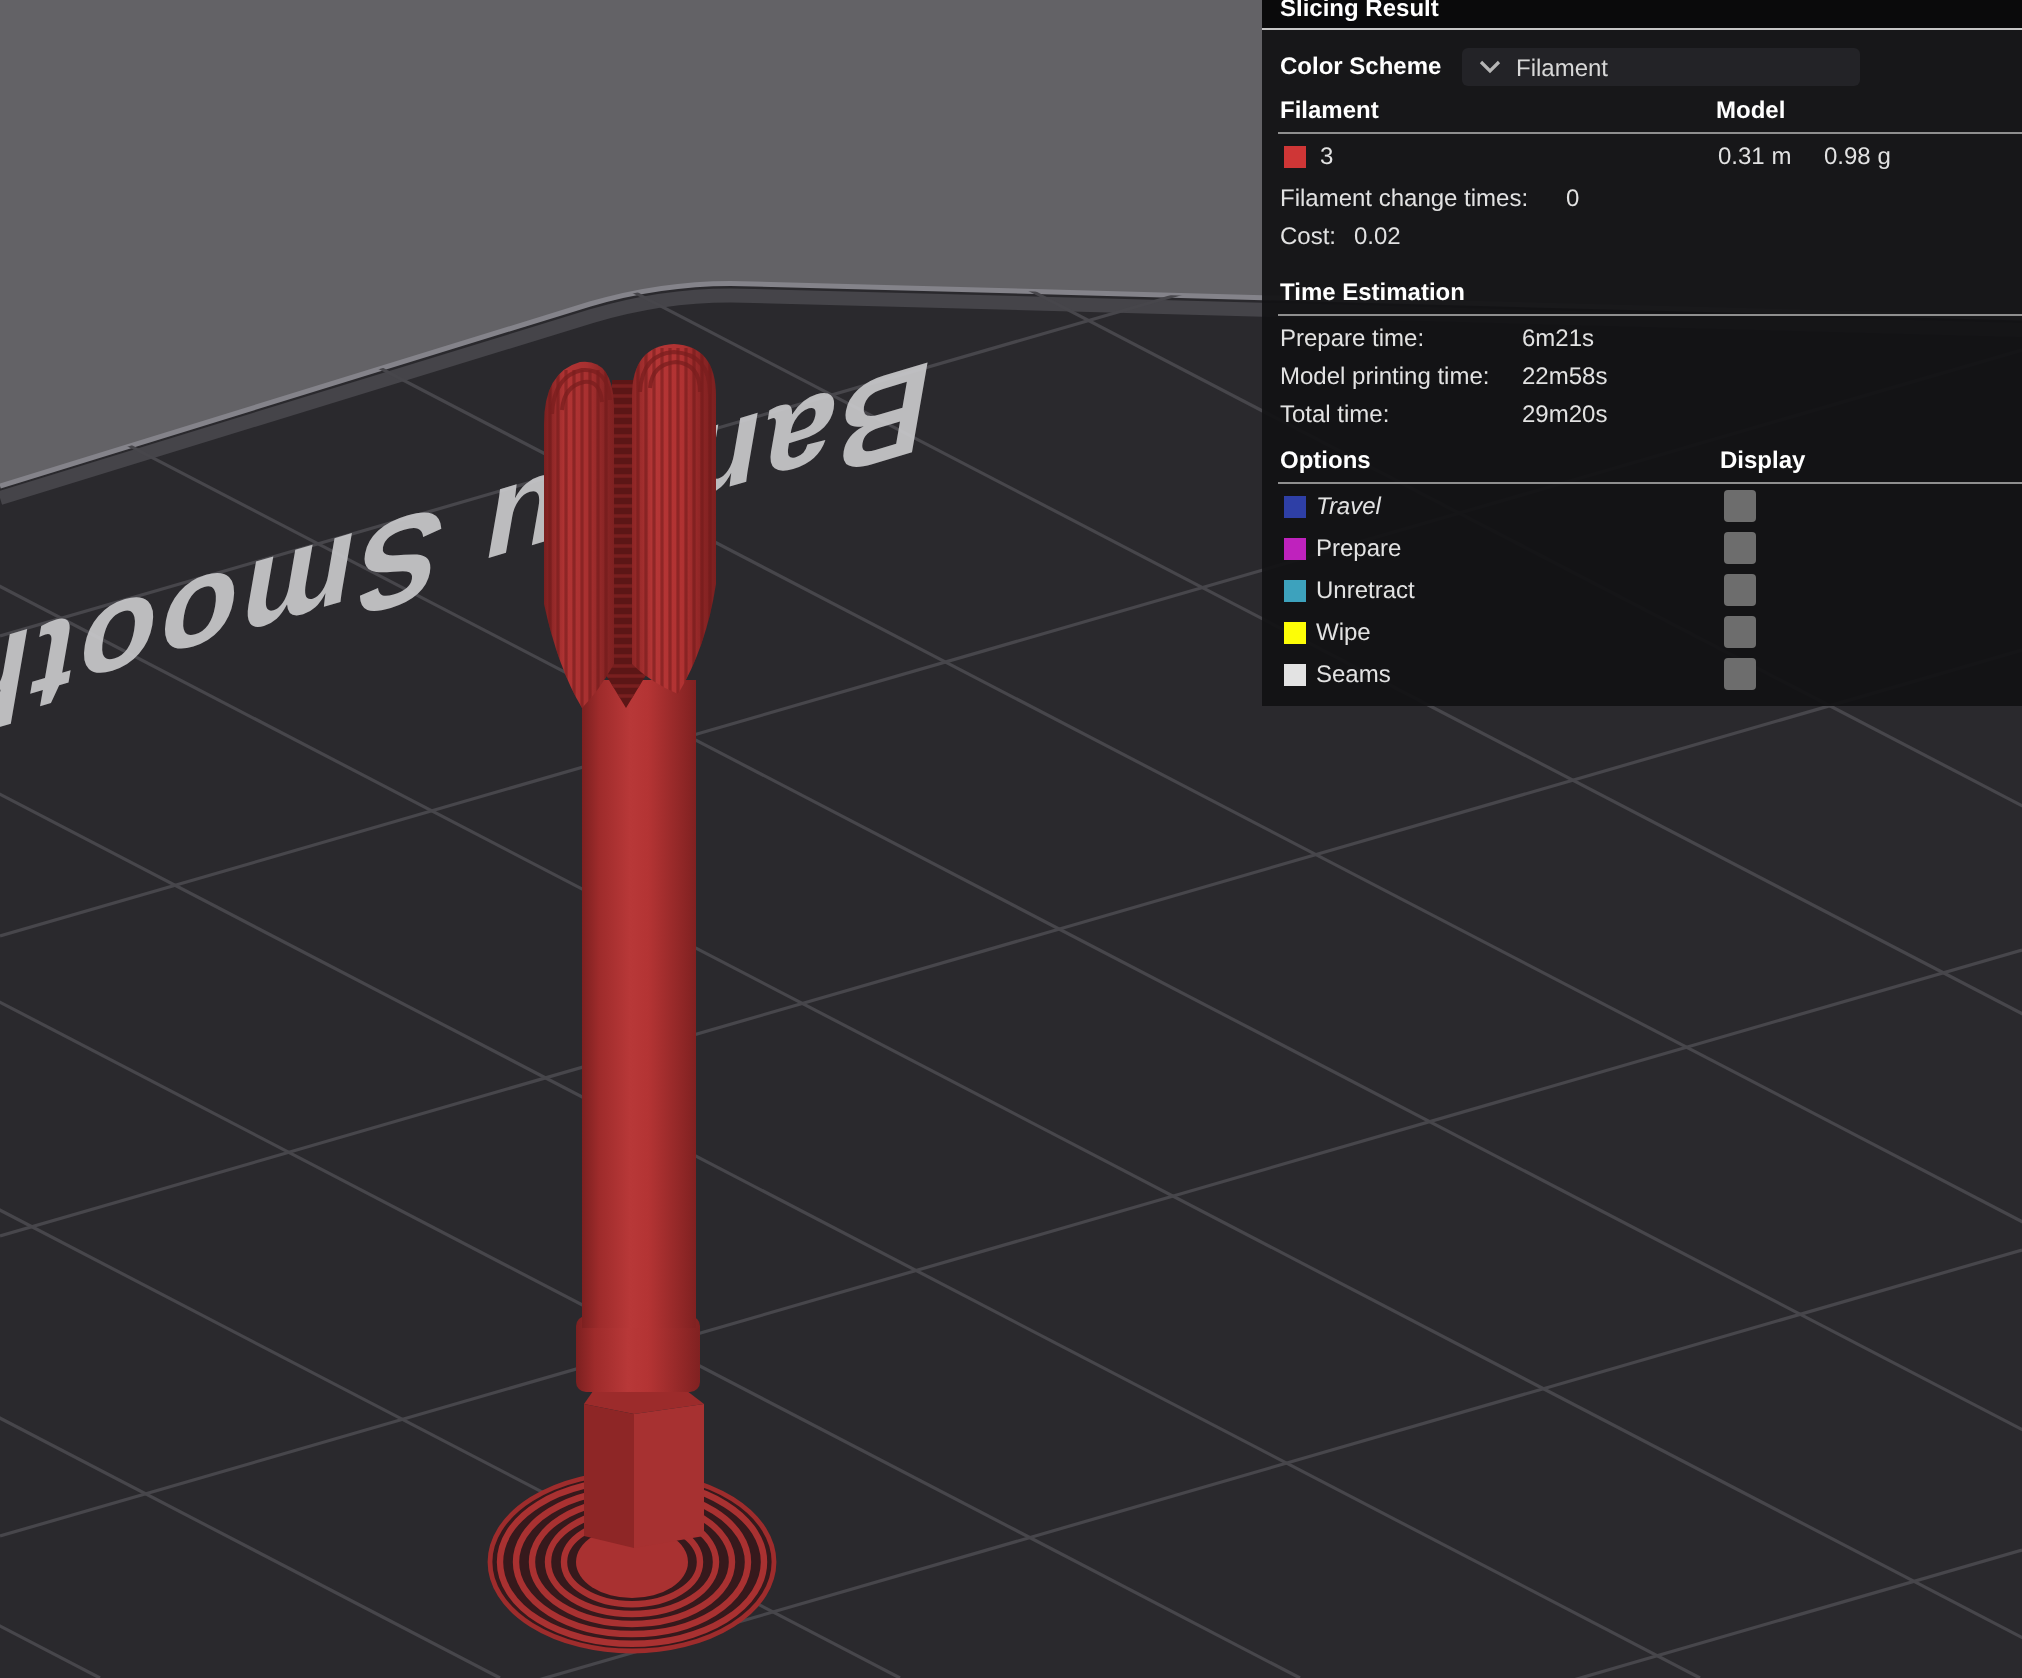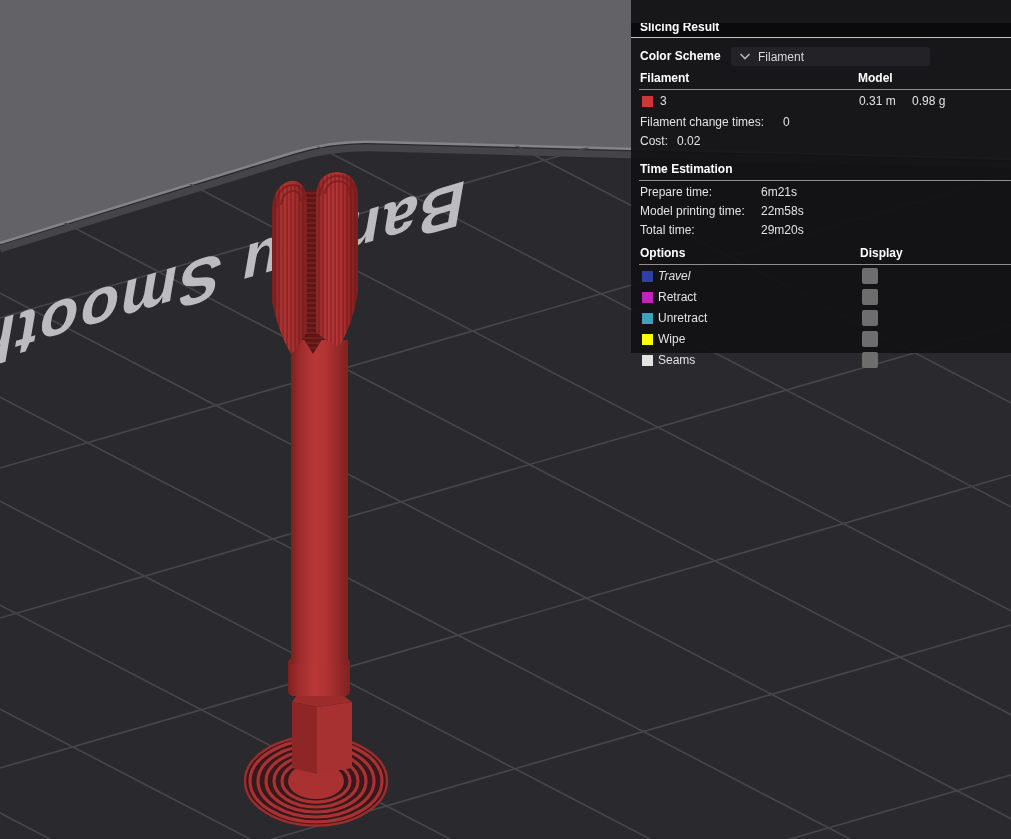--- a/index.html
+++ b/index.html
@@ -3,21 +3,21 @@
 <meta charset="utf-8">
 <style>
   html,body{margin:0;padding:0;background:#000;}
   #screen{position:relative;width:1011px;height:839px;overflow:hidden;
           font-family:"Liberation Sans",sans-serif;}
   #scene{position:absolute;left:0;top:0;}
 
   
   .panel{position:absolute;left:631px;top:0;width:380px;height:353px;
          background:rgba(18,18,20,0.94);color:#e2e2e2;font-size:12px;}
-  .abs{position:absolute;left:0;right:0;margin-top:23px;}
+  .abs{position:absolute;left:0;right:0;}
   .b{font-weight:bold;color:#fff;}
   .panel-title{top:0;height:14px;background:#0a0a0b;overflow:hidden;padding-left:9px;}
   .panel-title span{display:block;margin-top:-3px;font-size:12px;}
   .hr-bright{top:14px;height:1px;background:#c6c6c6;}
   .hr{height:1px;background:#8f8f8f;left:8px;}
   .lbl-left{position:absolute;left:9px;}
   .col2{position:absolute;left:227px;}
   .dropdown{position:absolute;left:100px;top:-3px;width:199px;height:19px;background:#232327;
             border-radius:3px;display:flex;align-items:center;padding:0 8px;gap:7px;box-sizing:border-box;}
   .dropdown .val{color:#d8d8d8;}
@@ -263,21 +263,21 @@
     </div>
     <div class="abs hr" style="top:241px;"></div>
 
     <div class="abs rowline" style="top:246px;font-style:italic;">
       <span class="swatch" style="background-color: rgb(46, 63, 166);"></span>
       <span class="optlbl">Travel</span>
       <span class="checkbox"></span>
     </div>
     <div class="abs rowline" style="top:267px;">
       <span class="swatch" style="background-color: rgb(191, 34, 189);"></span>
-      <span class="optlbl">Retract</span>
+      <span class="optlbl">Prepare</span>
       <span class="checkbox"></span>
     </div>
     <div class="abs rowline" style="top:288px;">
       <span class="swatch" style="background-color: rgb(61, 162, 189);"></span>
       <span class="optlbl">Unretract</span>
       <span class="checkbox"></span>
     </div>
     <div class="abs rowline" style="top:309px;text-align:right;">
       <span class="swatch" style="background-color: rgb(253, 253, 6);"></span>
       <span class="optlbl">Wipe</span>

